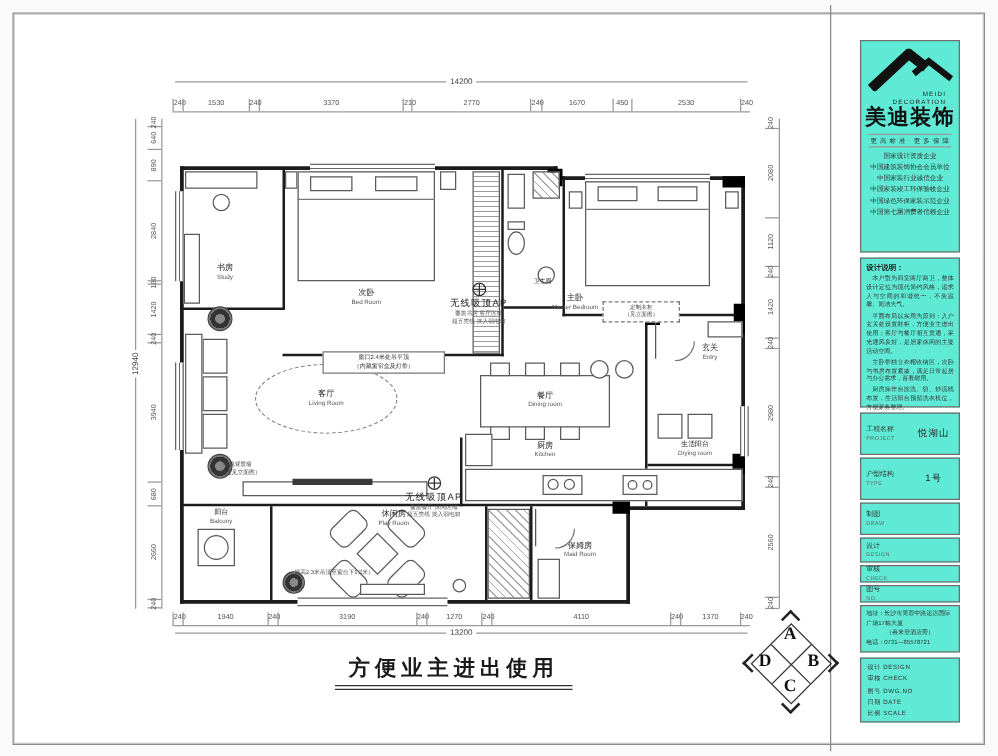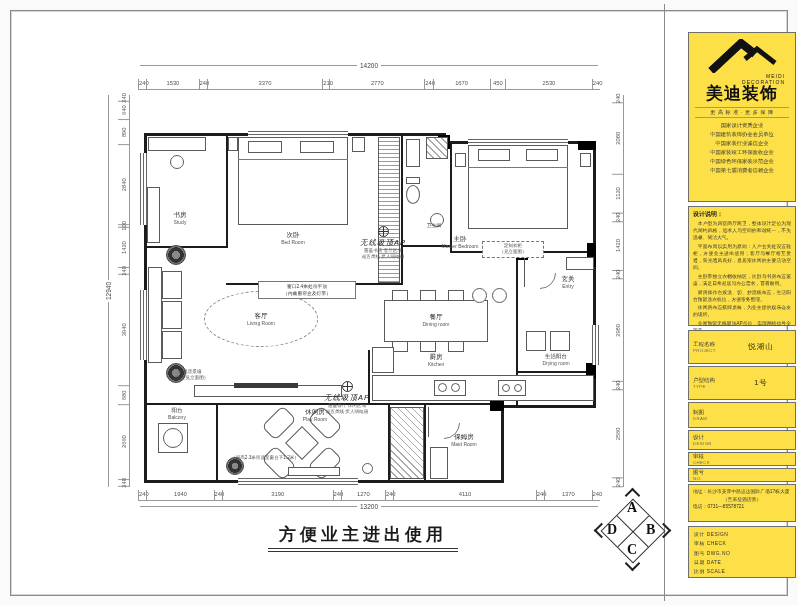--- a/index.html
+++ b/index.html
@@ -31,21 +31,21 @@
   .rug{position:absolute;border:1px dashed #888;border-radius:50%;display:flex;align-items:center;justify-content:center;}
   .lbl{position:absolute;font-size:6.5px;line-height:1.2;text-align:center;color:#222;white-space:nowrap;}
   .lbl .en{display:block;font-size:5px;color:#555;}
   .tinynote{position:absolute;font-size:4.6px;color:#444;text-align:center;line-height:1.35;white-space:nowrap;}
   .notebox{position:absolute;border:1px solid #777;background:#fff;font-size:4.8px;color:#333;
            text-align:center;line-height:1.5;padding:1px 2px;}
   .ap{position:absolute;text-align:center;color:#222;}
   .ap .apicon{width:9px;height:9px;border:1px solid #333;border-radius:50%;margin:0 auto 1px;
         background-image:linear-gradient(#333,#333),linear-gradient(#333,#333);
         background-size:1px 100%,100% 1px;background-position:center,center;background-repeat:no-repeat;}
-  .ap .apt{font-size:7.5px;letter-spacing:1px;font-style:italic;}
+  .ap .apt{font-size:7.5px;letter-spacing:1px;}
   .ap .aps{font-size:4.6px;color:#555;line-height:1.3;}
 
   
   .odim{position:absolute;display:flex;align-items:center;font-size:6.5px;color:#444;}
   .odim::before,.odim::after{content:"";flex:1;border-top:1px solid #999;}
   .odim b{font-weight:normal;padding:0 3px;}
   .dimrow{position:absolute;display:flex;height:10px;font-size:5.8px;color:#555;border-bottom:1px solid #999;}
   .dimrow span{box-sizing:border-box;border-left:1px solid #999;text-align:center;line-height:9px;white-space:nowrap;overflow:visible;}
   .dimcol{position:absolute;display:flex;flex-direction:column;width:11px;font-size:5.8px;color:#555;border-right:1px solid #999;}
   .dimcol span{box-sizing:border-box;border-top:1px solid #999;display:flex;align-items:center;justify-content:center;
@@ -61,21 +61,21 @@
 
   
   .compass{position:absolute;left:596px;top:492px;width:72px;height:76px;}
   .c-square{position:absolute;left:14px;top:16px;width:44px;height:44px;border:1px solid #333;transform:rotate(45deg);}
   .c-square .c-h{position:absolute;left:0;right:0;top:50%;border-top:1px solid #333;}
   .c-square .c-v{position:absolute;top:0;bottom:0;left:50%;border-left:1px solid #333;}
   .c-letter{position:absolute;font-family:"Liberation Serif",serif;font-weight:bold;font-size:14px;color:#111;}
   .chev{position:absolute;width:9px;height:9px;border-top:2.5px solid #222;border-right:2.5px solid #222;}
 
   
-  .sbox{position:absolute;left:688px;width:108px;border:1px solid #6f6f6f;background:#fde047;box-sizing:border-box;}
+  .sbox{position:absolute;left:688px;width:80px;border:1px solid #6f6f6f;background:#5eead4;box-sizing:border-box;}
   .logo-roof{display:block;margin:6px auto 0;}
   .brandzh{text-align:center;font-size:17px;font-weight:bold;letter-spacing:1px;color:#111;line-height:1.1;}
   .branden{text-align:right;font-size:5px;letter-spacing:1px;color:#222;padding-right:10px;line-height:1.2;}
   .tagline{text-align:center;font-size:5.2px;color:#333;border-top:1px solid #999;border-bottom:1px solid #999;
            margin:3px 6px;padding:1px 0;letter-spacing:.5px;}
   .creds{list-style:none;margin:2px 4px;padding:0;text-align:center;font-size:5.3px;color:#333;line-height:1.7;}
   .noteshead{font-size:6px;font-weight:bold;margin:3px 4px 2px;}
   .notesbody{font-size:4.8px;color:#333;margin:0 4px 3px;line-height:1.45;text-align:justify;}
   .notesbody p{margin:0 0 2px;text-indent:1em;}
   .fieldbox{display:flex;align-items:center;}

